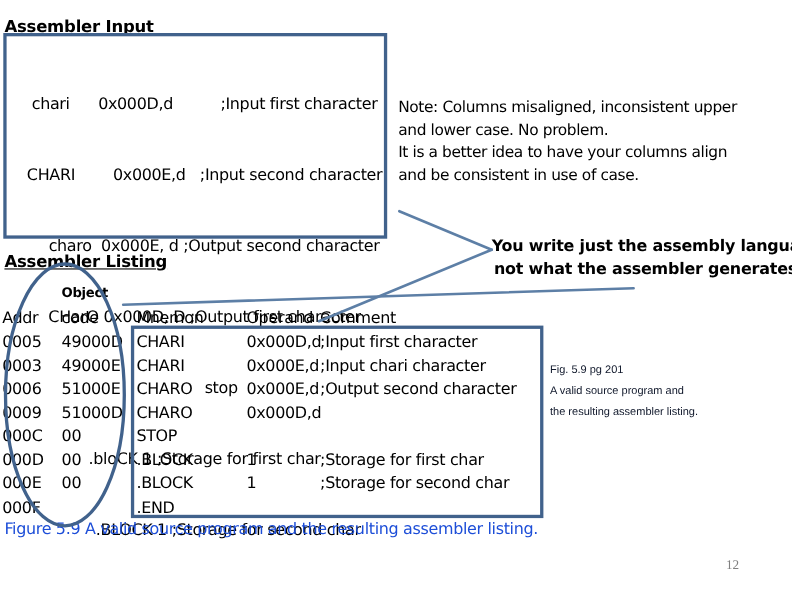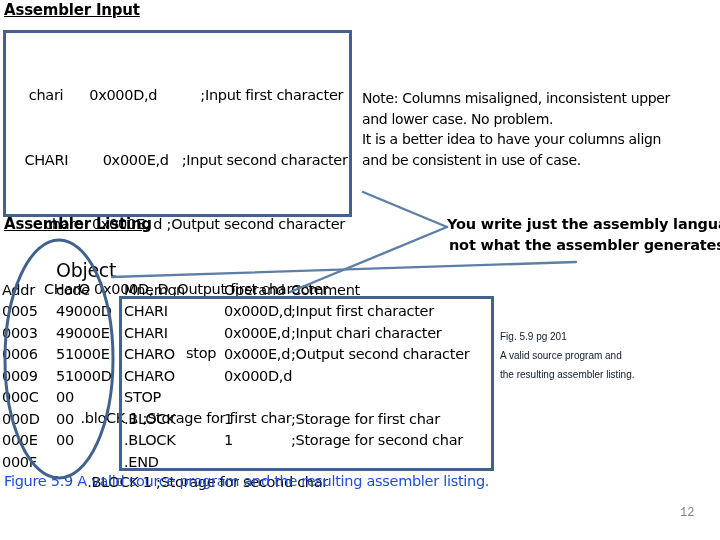--- a/index.html
+++ b/index.html
@@ -24,20 +24,21 @@
   
   .section-heading {
     position: absolute;
     font-family: "DejaVu Sans", sans-serif;
     font-size: 15px;
     font-weight: bold;
     color: #000000;
     text-decoration: underline;
     white-space: nowrap;
     letter-spacing: -0.2px;
+    margin-top: 14px;
   }
   #head-input  { left: 4px;  top: 1px;  }
   #head-listing{ left: 4px;  top: 215px; text-align: right; }
 
   
   .blue-box {
     position: absolute;
     border: 3px solid #41628C;
     background: transparent;
     box-sizing: border-box;
@@ -128,22 +129,22 @@
   .col-addr    { left: 2px;   }
   .col-obj     { left: 56px;  }
   .col-mnem    { left: 124px; }
   .col-oper    { left: 224px; }
   .col-comment { left: 291px; }
   #objword {
     position: absolute;
     left: 56px;
     top: 259px;
     font-family: "DejaVu Sans", sans-serif;
-    font-size: 19px;
-    font-weight: normal;
+    font-size: 12px;
+    font-weight: bold;
     letter-spacing: -0.3px;
   }
 
   
   #hdr-labels {
     position: absolute;
     left: 0px;
     top: 280px;
     width: 500px;
     height: 21px;
@@ -162,23 +163,23 @@
     font-family: "DejaVu Sans", sans-serif;
     font-size: 14.5px;
     color: #1d4ed8;
     white-space: nowrap;
     letter-spacing: -0.3px;
   }
 
   
   #page-number {
     position: absolute;
-    left: 680px;
+    left: 660px;
     top: 506px;
-    font-family: Liberation Mono, monospace;
+    font-family: Liberation Serif, serif;
     font-size: 12px;
     color: #808080;
   }
 
   
   #overlay {
     position: absolute;
     left: 0; top: 0;
     width: 720px; height: 540px;
     pointer-events: none;

